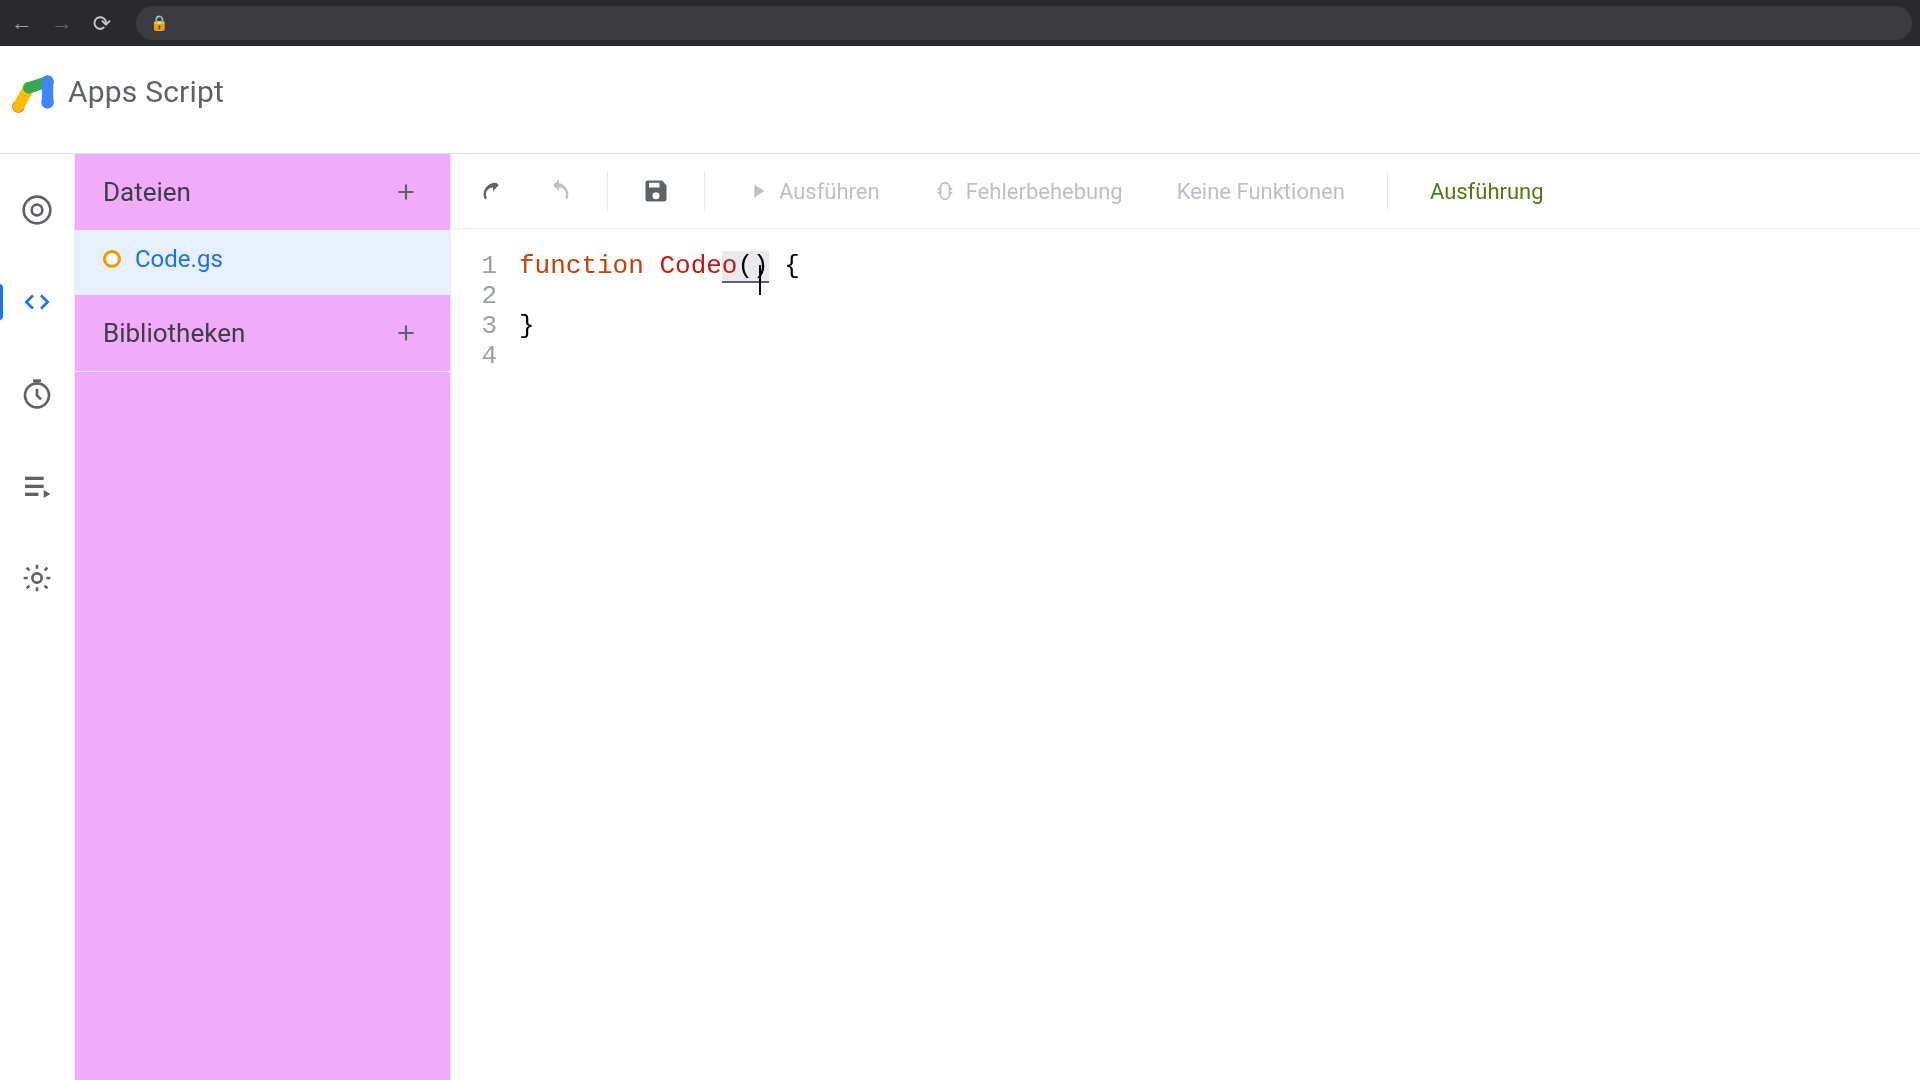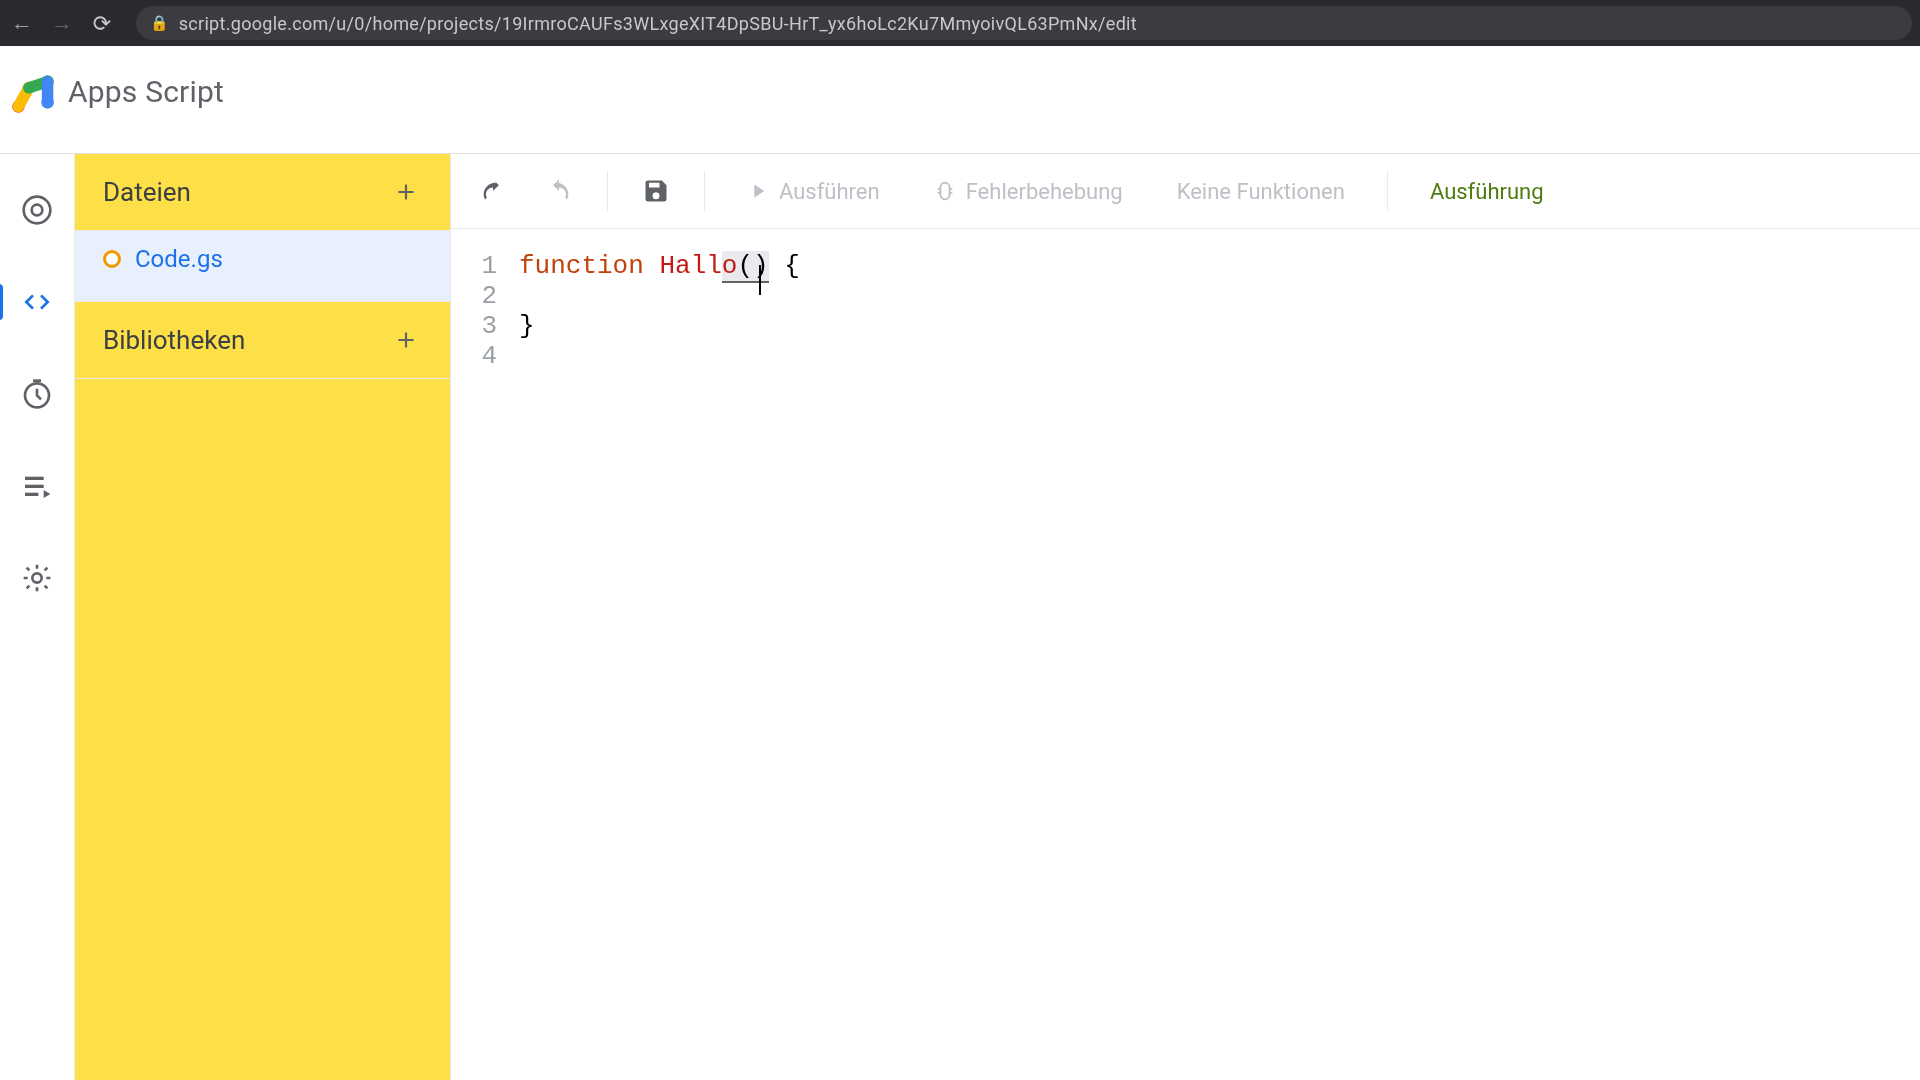--- a/index.html
+++ b/index.html
@@ -80,37 +80,37 @@
       background: #1a73e8;
       border-radius: 0 4px 4px 0;
     }
     .rail-item.active svg { color: #1a73e8; }
     .rail-item svg { width: 32px; height: 32px; stroke: currentColor; fill: none; stroke-width: 2; }
     .rail-item.filled svg { fill: currentColor; stroke: none; }
     
     .sidebar {
       width: 376px;
       border-right: 1px solid #e8eaed;
-      background: #fde047;
+      background: #f0abfc;
     }
     .sb-section {
       display: flex;
       justify-content: space-between;
       align-items: center;
       padding: 18px 24px 18px 28px;
       border-bottom: 1px solid #e8eaed;
     }
     .sb-section-title { font-size: 26px; color: #3c4043; font-weight: 400; }
     .sb-add { color: #5f6368; font-size: 28px; width: 40px; height: 40px; display: flex; align-items: center; justify-content: center; border-radius: 50%; }
     
     .file-row {
       display: flex;
       align-items: center;
       gap: 14px;
-      padding: 14px 24px 28px 28px;
+      padding: 14px 24px 21px 28px;
       background: #e8f0fe;
       color: #1a73e8;
       border-bottom: 1px solid #e8eaed;
     }
     .file-dot {
       width: 18px; height: 18px;
       border: 3px solid #f29900;
       border-radius: 50%;
       background: #fff;
     }
@@ -180,21 +180,20 @@
   </style>
 </head>
 <body>
 
 <div class="browser-chrome">
   <span class="nav-arrow">←</span>
   <span class="nav-arrow fwd">→</span>
   <span class="reload-icon">⟳</span>
   <div class="url-bar">
     <span class="lock-icon">🔒</span>
-    <span class="url-text">script.google.com/u/0/home/projects/19IrmroCAUFs3WLxgeXIT4DpSBU-HrT_yx6hoLc2Ku7MmyoivQL63PmNx/edit</span>
   </div>
 </div>
 
 <div class="app-header">
   <div class="logo-wrap">
     <div class="apps-logo">
       <svg viewBox="0 0 48 48">
         <circle cx="10" cy="38" r="6" fill="#ea4335"></circle>
         <circle cx="20" cy="20" r="6" fill="#fbbc04"></circle>
         <circle cx="38" cy="14" r="6" fill="#34a853"></circle>
@@ -306,21 +305,21 @@
     </div>
 
     <div class="code-surface">
       <div class="gutter">
         <div>1</div>
         <div>2</div>
         <div>3</div>
         <div>4</div>
       </div>
       <div class="code-lines">
-        <div><span class="kw">function</span> <span class="fn">Hall</span><span class="fn bracket-hl">o</span><span class="bracket-hl">()</span><span> {</span></div>
+        <div><span class="kw">function</span> <span class="fn">Code</span><span class="fn bracket-hl">o</span><span class="bracket-hl">()</span><span> {</span></div>
         <div>  </div>
         <div><span>}</span></div>
         <div></div>
         <div class="text-cursor"></div>
       </div>
     </div>
   </div>
 
 </div>
 

